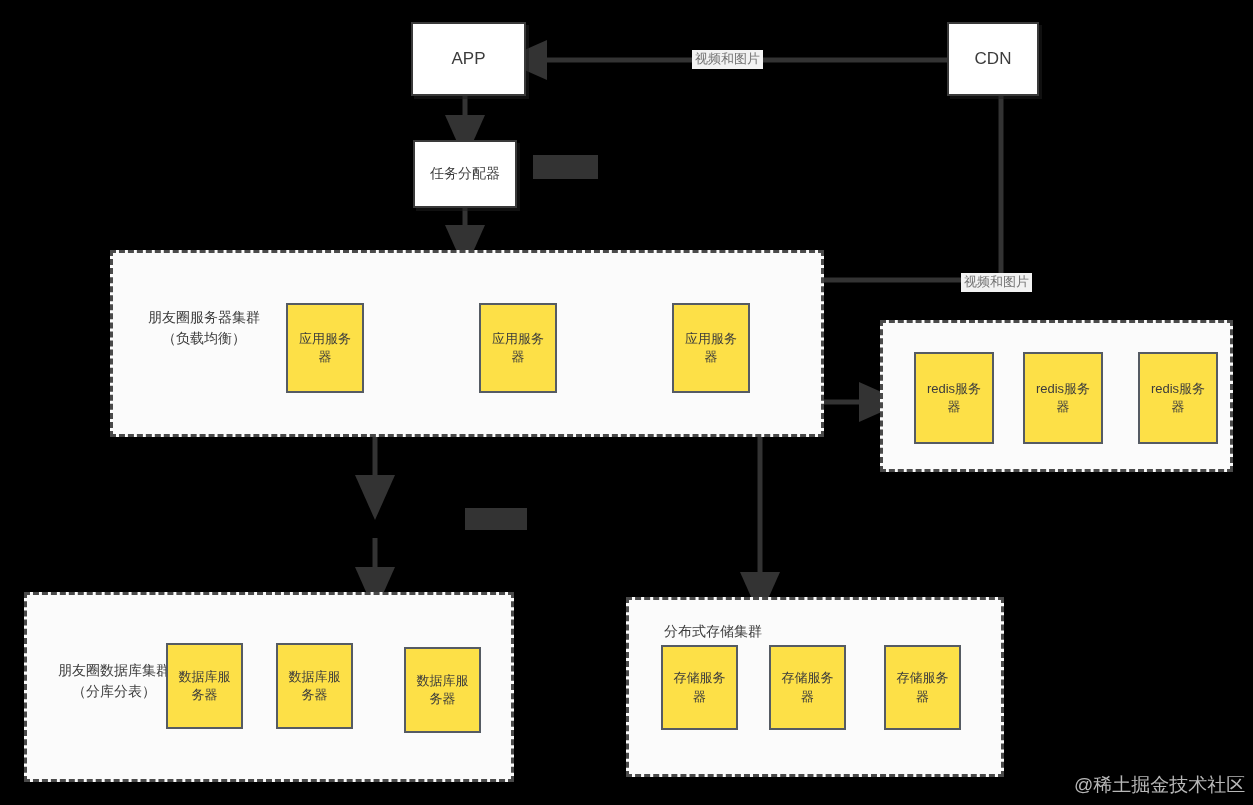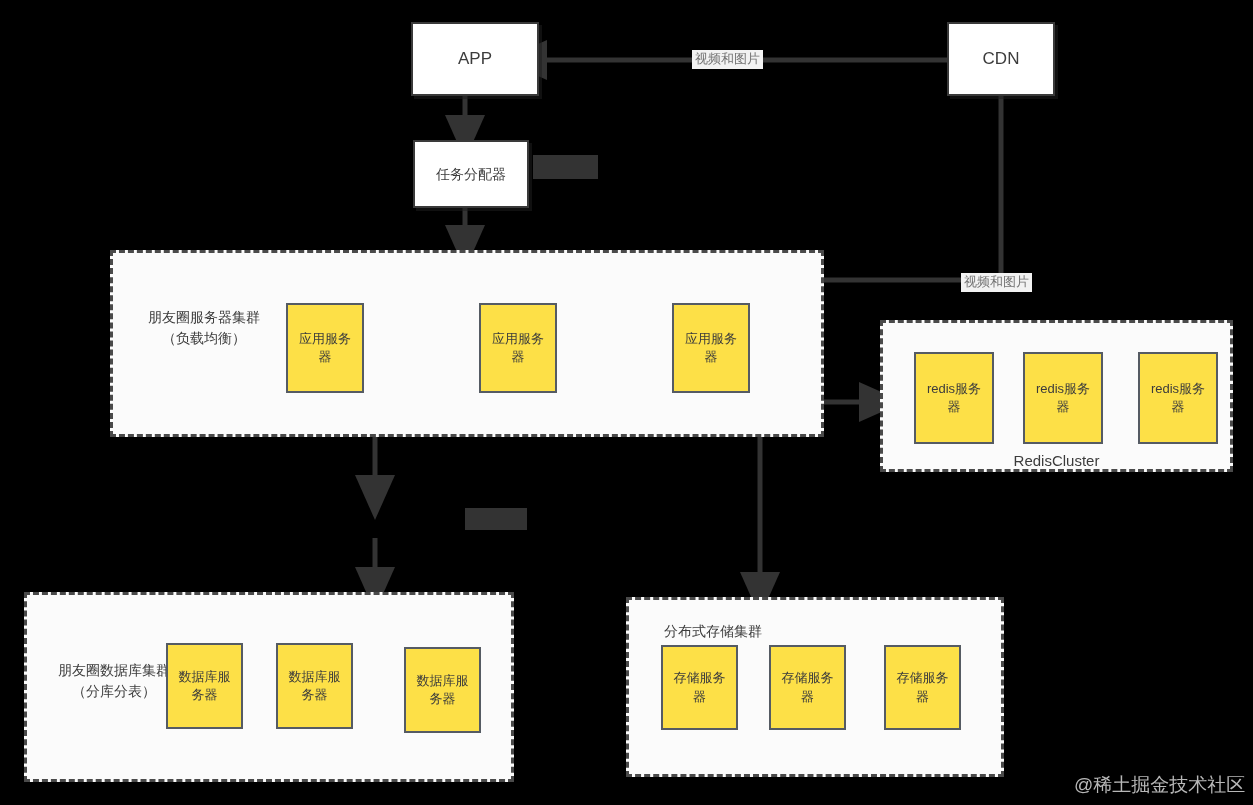--- a/index.html
+++ b/index.html
@@ -122,45 +122,44 @@
     <path d="M824,280 L1001,280" stroke="#333333" stroke-width="5" fill="none"></path>
     <path d="M1001,93 L1001,284" stroke="#333333" stroke-width="5" fill="none"></path>
 
     <path d="M375,437 L375,500" stroke="#333333" stroke-width="5" fill="none" marker-end="url(#arrow)"></path>
 
     <path d="M375,538 L375,592" stroke="#333333" stroke-width="5" fill="none" marker-end="url(#arrow)"></path>
 
     <path d="M760,437 L760,597" stroke="#333333" stroke-width="5" fill="none" marker-end="url(#arrow)"></path>
   </svg>
 
-  <div class="node node-lg" style="left:411px; top:22px; width:128px; height:74px;">APP</div>
+  <div class="node node-lg" style="left:411px; top:22px; width:115px; height:74px;">APP</div>
 
-  <div class="node node-lg" style="left:947px; top:22px; width:108px; height:74px;">CDN</div>
+  <div class="node node-lg" style="left:947px; top:22px; width:92px; height:74px;">CDN</div>
 
-  <div class="node node-md" style="left:413px; top:140px; width:116px; height:68px;">任务分配器</div>
+  <div class="node node-md" style="left:413px; top:140px; width:104px; height:68px;font-family:Liberation Serif, serif;">任务分配器</div>
 
 
   <div class="cluster" style="left:110px; top:250px; width:714px; height:187px;"></div>
   <div class="cluster-label" style="left: 124px; top: 307px; width: 160px; white-space: pre-line;">朋友圈服务器集群
 （负载均衡）</div>
   <div class="inner-box" style="left: 286px; top: 303px; width: 78px; height: 90px; white-space: pre-line;">应用服务
 器</div>
   <div class="inner-box" style="left: 479px; top: 303px; width: 78px; height: 90px; white-space: pre-line;">应用服务
 器</div>
   <div class="inner-box" style="left: 672px; top: 303px; width: 78px; height: 90px; white-space: pre-line;">应用服务
 器</div>
 
   <div class="cluster" style="left:880px; top:320px; width:353px; height:152px;"></div>
   <div class="inner-box" style="left: 914px; top: 352px; width: 80px; height: 92px; white-space: pre-line;">redis服务
 器</div>
   <div class="inner-box" style="left: 1023px; top: 352px; width: 80px; height: 92px; white-space: pre-line;">redis服务
 器</div>
   <div class="inner-box" style="left: 1138px; top: 352px; width: 80px; height: 92px; white-space: pre-line;">redis服务
 器</div>
-  <div class="cluster-caption" style="left:880px; top:452px; width:353px;">RedisCluster</div>
 
   <div class="cluster" style="left:24px; top:592px; width:490px; height:190px;"></div>
   <div class="cluster-label" style="left: 38px; top: 660px; width: 152px; white-space: pre-line; font-family: Liberation Serif, serif;">朋友圈数据库集群
 （分库分表）</div>
   <div class="inner-box" style="left: 166px; top: 643px; width: 77px; height: 86px; white-space: pre-line;">数据库服
 务器</div>
   <div class="inner-box" style="left: 276px; top: 643px; width: 77px; height: 86px; white-space: pre-line;">数据库服
 务器</div>
   <div class="inner-box" style="left: 404px; top: 647px; width: 77px; height: 86px; white-space: pre-line;">数据库服
 务器</div>

